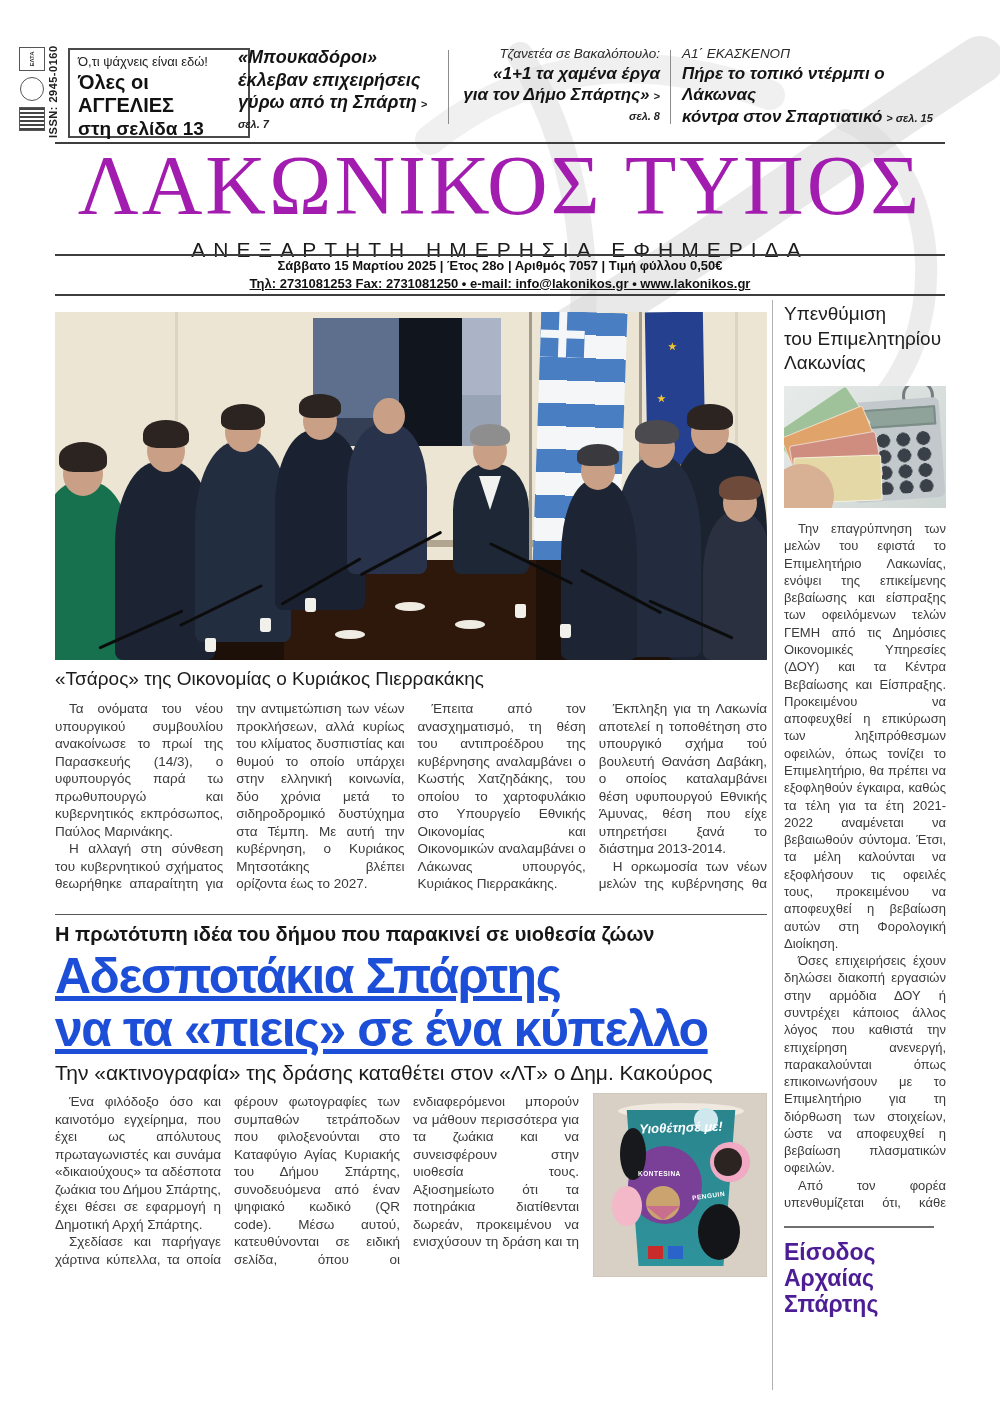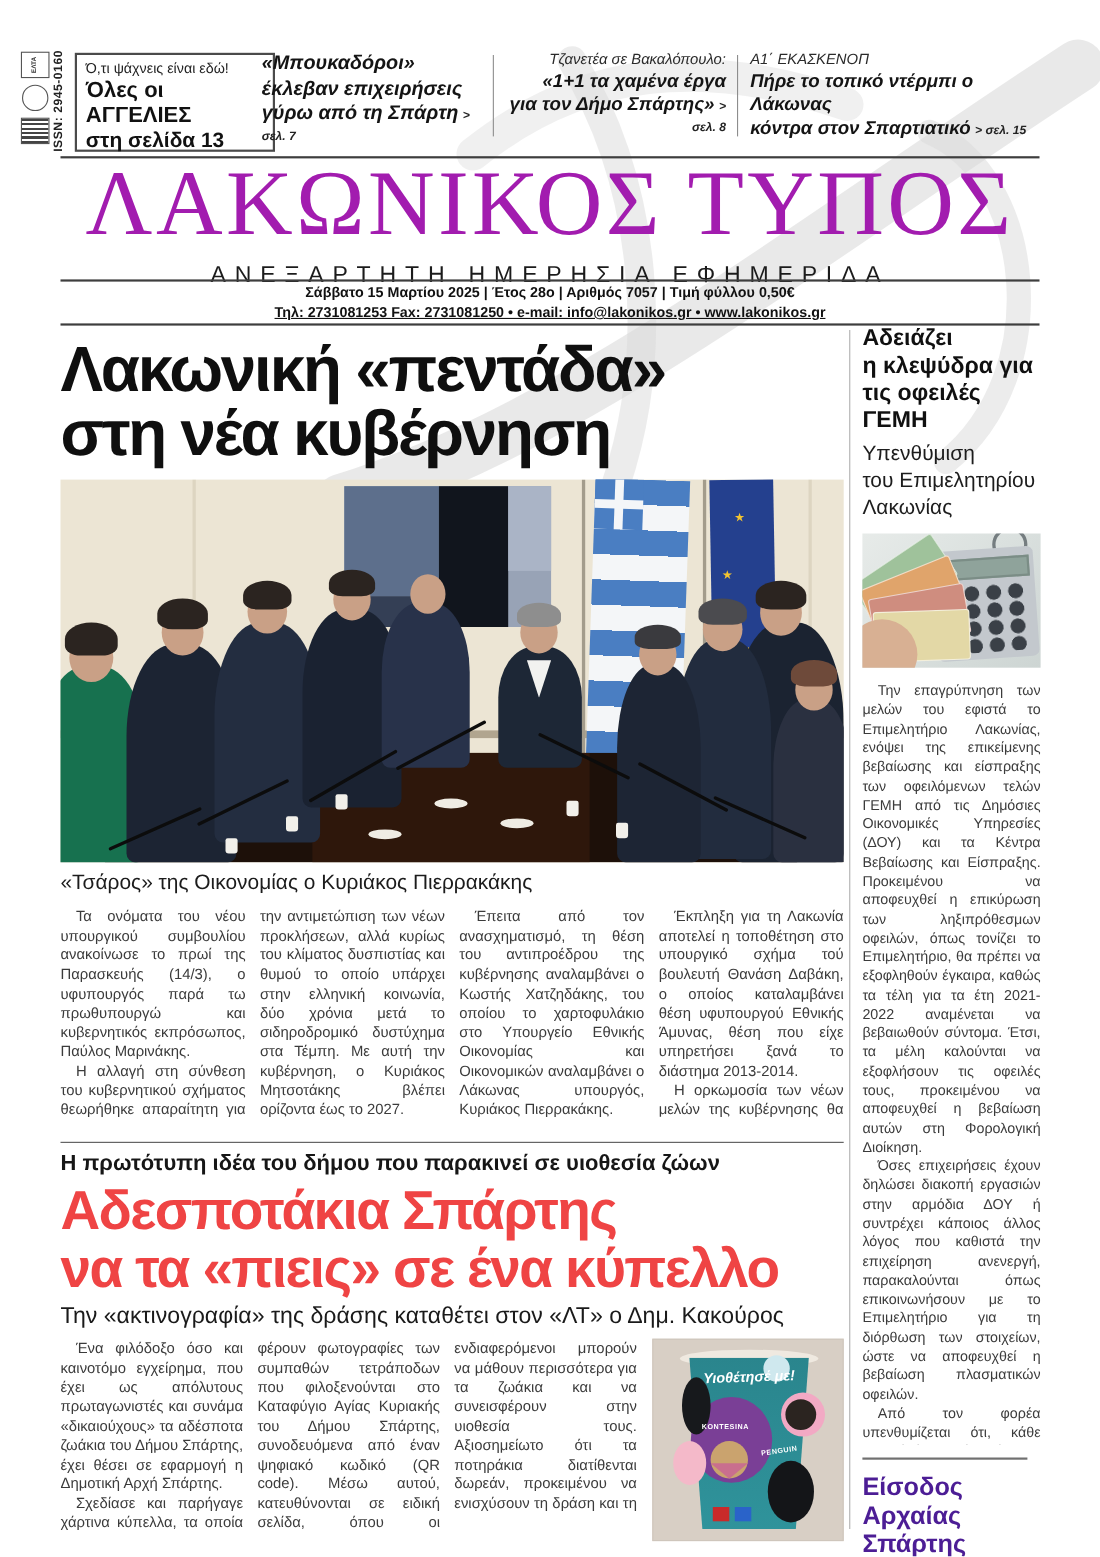--- a/index.html
+++ b/index.html
@@ -33,21 +33,21 @@
   .mh-title{font-family:"Liberation Serif",serif;font-weight:normal;font-size:84px;line-height:.95;
             letter-spacing:3px;margin:0;color:#a21caf;}
   .mh-sub{font-size:21px;letter-spacing:8px;margin-top:12px;color:#1b1b1b;}
   .dateline{position:absolute;left:55px;top:258px;width:890px;text-align:center;font-size:13px;font-weight:bold;z-index:2;}
   .contact{position:absolute;left:55px;top:276px;width:890px;text-align:center;font-size:13px;font-weight:bold;z-index:2;text-decoration:underline;}
   
   .main{position:absolute;left:55px;top:300px;width:712px;z-index:2;}
   .vrule{position:absolute;left:772px;top:300px;width:1px;height:1090px;background:#b0b0b0;z-index:2;}
   .kicker{font-size:20px;font-weight:bold;color:#161616;}
   .headline{font-size:58px;font-weight:bold;line-height:1.02;letter-spacing:-2px;margin-top:6px;color:#0f0f0f;}
-  .headline2{font-size:50px;font-weight:bold;line-height:1.05;letter-spacing:-1.5px;margin-top:4px;color:#ef4444;}
+  .headline2{font-size:50px;font-weight:bold;line-height:1.05;letter-spacing:-1.5px;margin-top:4px;color:#1d4ed8;text-decoration:underline;}
   .subhead2{font-size:21px;margin-top:6px;color:#1a1a1a;}
   .caption{font-size:19px;margin-top:8px;color:#1c1c1c;}
   .bodycols{margin-top:10px;height:206px;overflow:hidden;column-count:4;column-gap:13px;column-fill:auto;
             font-size:13.5px;line-height:1.3;text-align:justify;color:#3b3b3b;}
   .bodycols p,.sb-body p,.bodycols2 p{margin:0;text-indent:14px;}
   .secrule{margin-top:8px;height:1px;background:#555;}
   .second-row{display:flex;gap:14px;margin-top:8px;}
   .bodycols2{width:526px;height:182px;overflow:hidden;column-count:3;column-gap:13px;column-fill:auto;
              font-size:13.5px;line-height:1.3;text-align:justify;color:#3b3b3b;}
   
@@ -160,22 +160,20 @@
     <div class="mh-sub">ΑΝΕΞΑΡΤΗΤΗ ΗΜΕΡΗΣΙΑ ΕΦΗΜΕΡΙΔΑ</div>
   </div>
   <div class="hrule" style="top:254px;"></div>
   <div class="dateline">Σάββατο 15 Μαρτίου 2025 | Έτος 28ο | Αριθμός 7057 | Τιμή φύλλου 0,50€</div>
   <div class="contact">Τηλ: 2731081253 Fax: 2731081250 • e-mail: info@lakonikos.gr • www.lakonikos.gr</div>
   <div class="hrule" style="top:294px;"></div>
 
   <div class="vrule"></div>
 
   <div class="main">
-    <div class="headline pre">Λακωνική «πεντάδα»
-στη νέα κυβέρνηση</div>
 
     <figure class="lead-photo" style="margin:12px 0 0 0;">
       <div class="panel-line" style="left:120px;"></div>
       <div class="panel-line" style="left:680px;"></div>
       <div class="rail"></div>
       <div class="painting">
         <div class="pa"></div>
           <div class="pb"></div>
           <div class="pc"></div>
           <div class="pd"></div>
@@ -285,23 +283,20 @@
         <div class="blob" style="left:104px;top:110px;width:42px;height:56px;background:#141518;z-index:2;"></div>
         <div class="cuplabel" style="left:44px;top:76px;font-size:6.5px;letter-spacing:.5px;">KONTESINA</div>
         <div class="cuplabel" style="left:98px;top:98px;font-size:6.5px;letter-spacing:.5px;transform:rotate(-8deg);">PENGUIN</div>
         <div class="minilogo" style="left:54px;top:152px;background:#c92a2a;"></div>
         <div class="minilogo" style="left:74px;top:152px;background:#2a63c9;"></div>
       </figure>
     </div>
   </div>
 
   <div class="sidebar">
-    <div class="sb-head pre">Αδειάζει
-η κλεψύδρα για
-τις οφειλές ΓΕΜΗ</div>
     <div class="sb-sub pre">Υπενθύμιση
 του Επιμελητηρίου
 Λακωνίας</div>
 
     <figure class="sb-photo" style="margin:10px 0 0 0;">
       <div class="glasses"></div>
       <div class="calc">
         <div class="disp"></div>
           <div class="keys"></div>
       </div>

